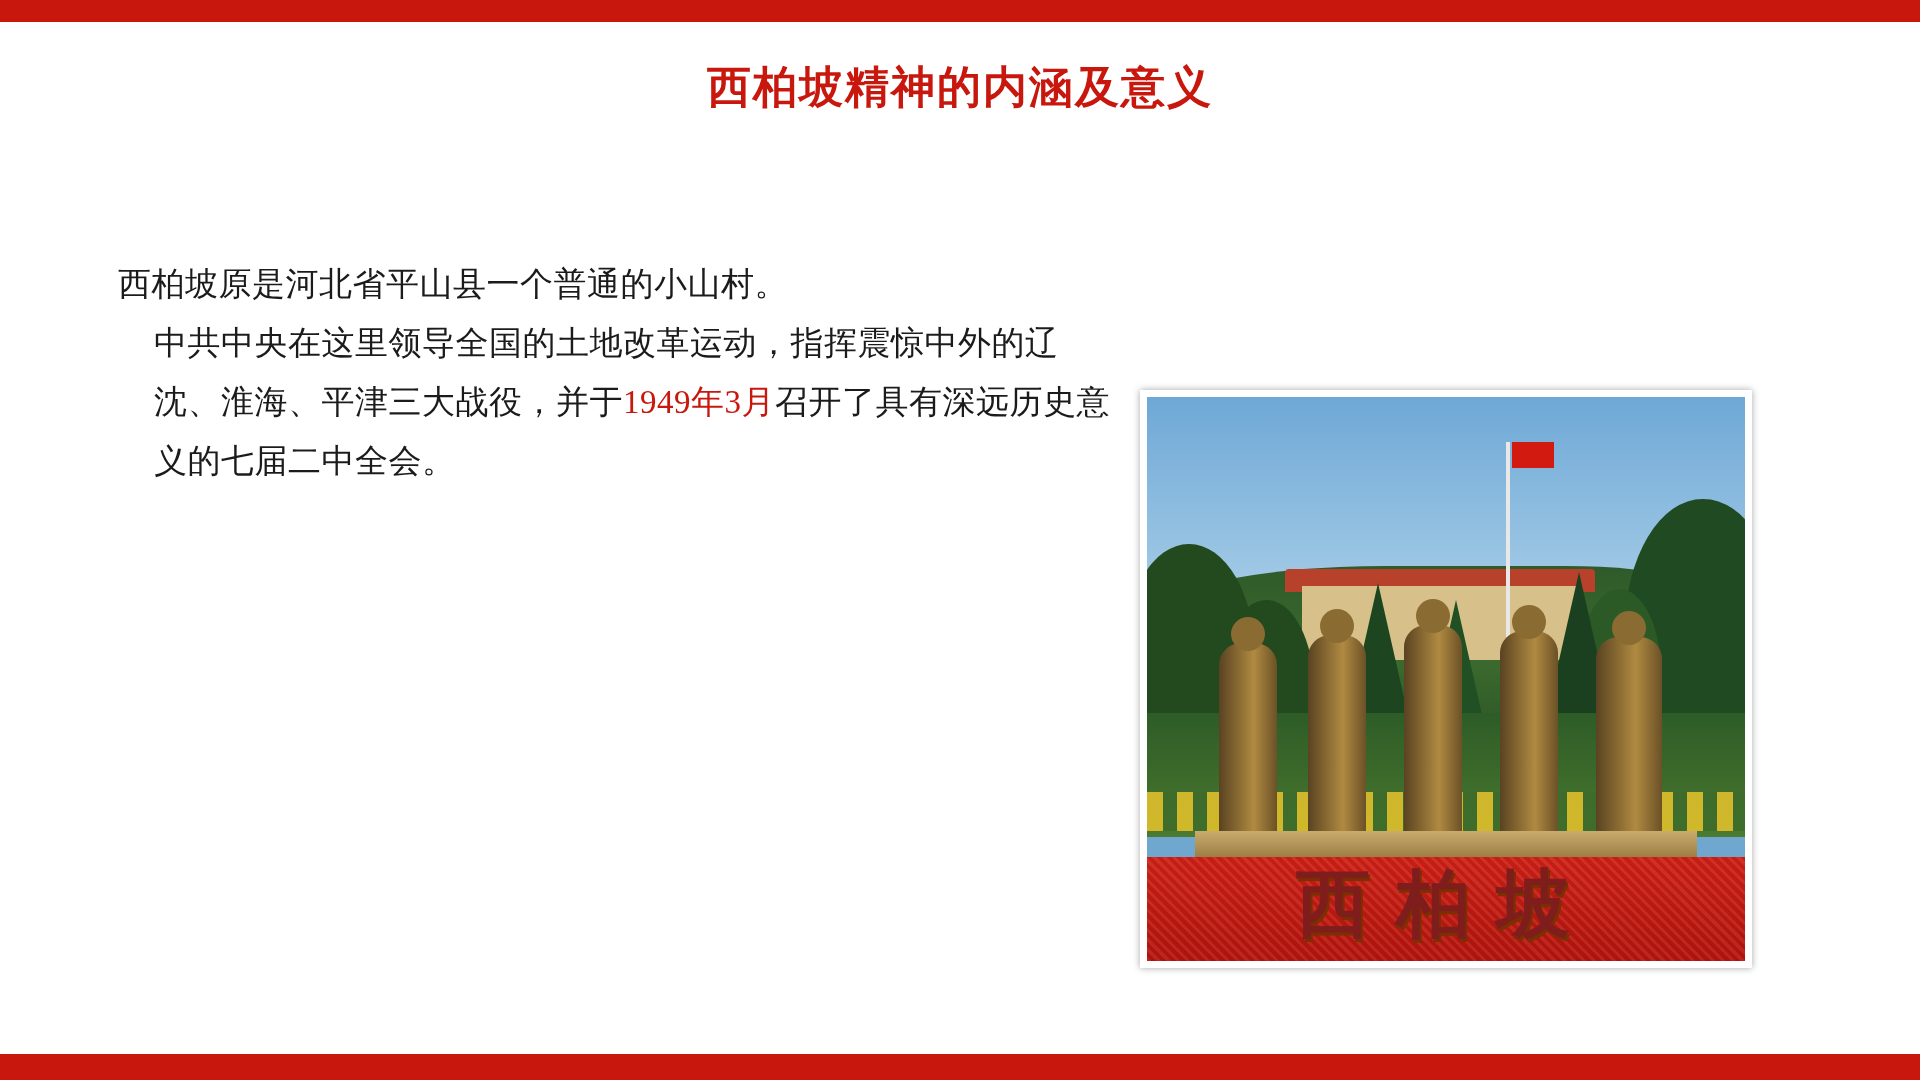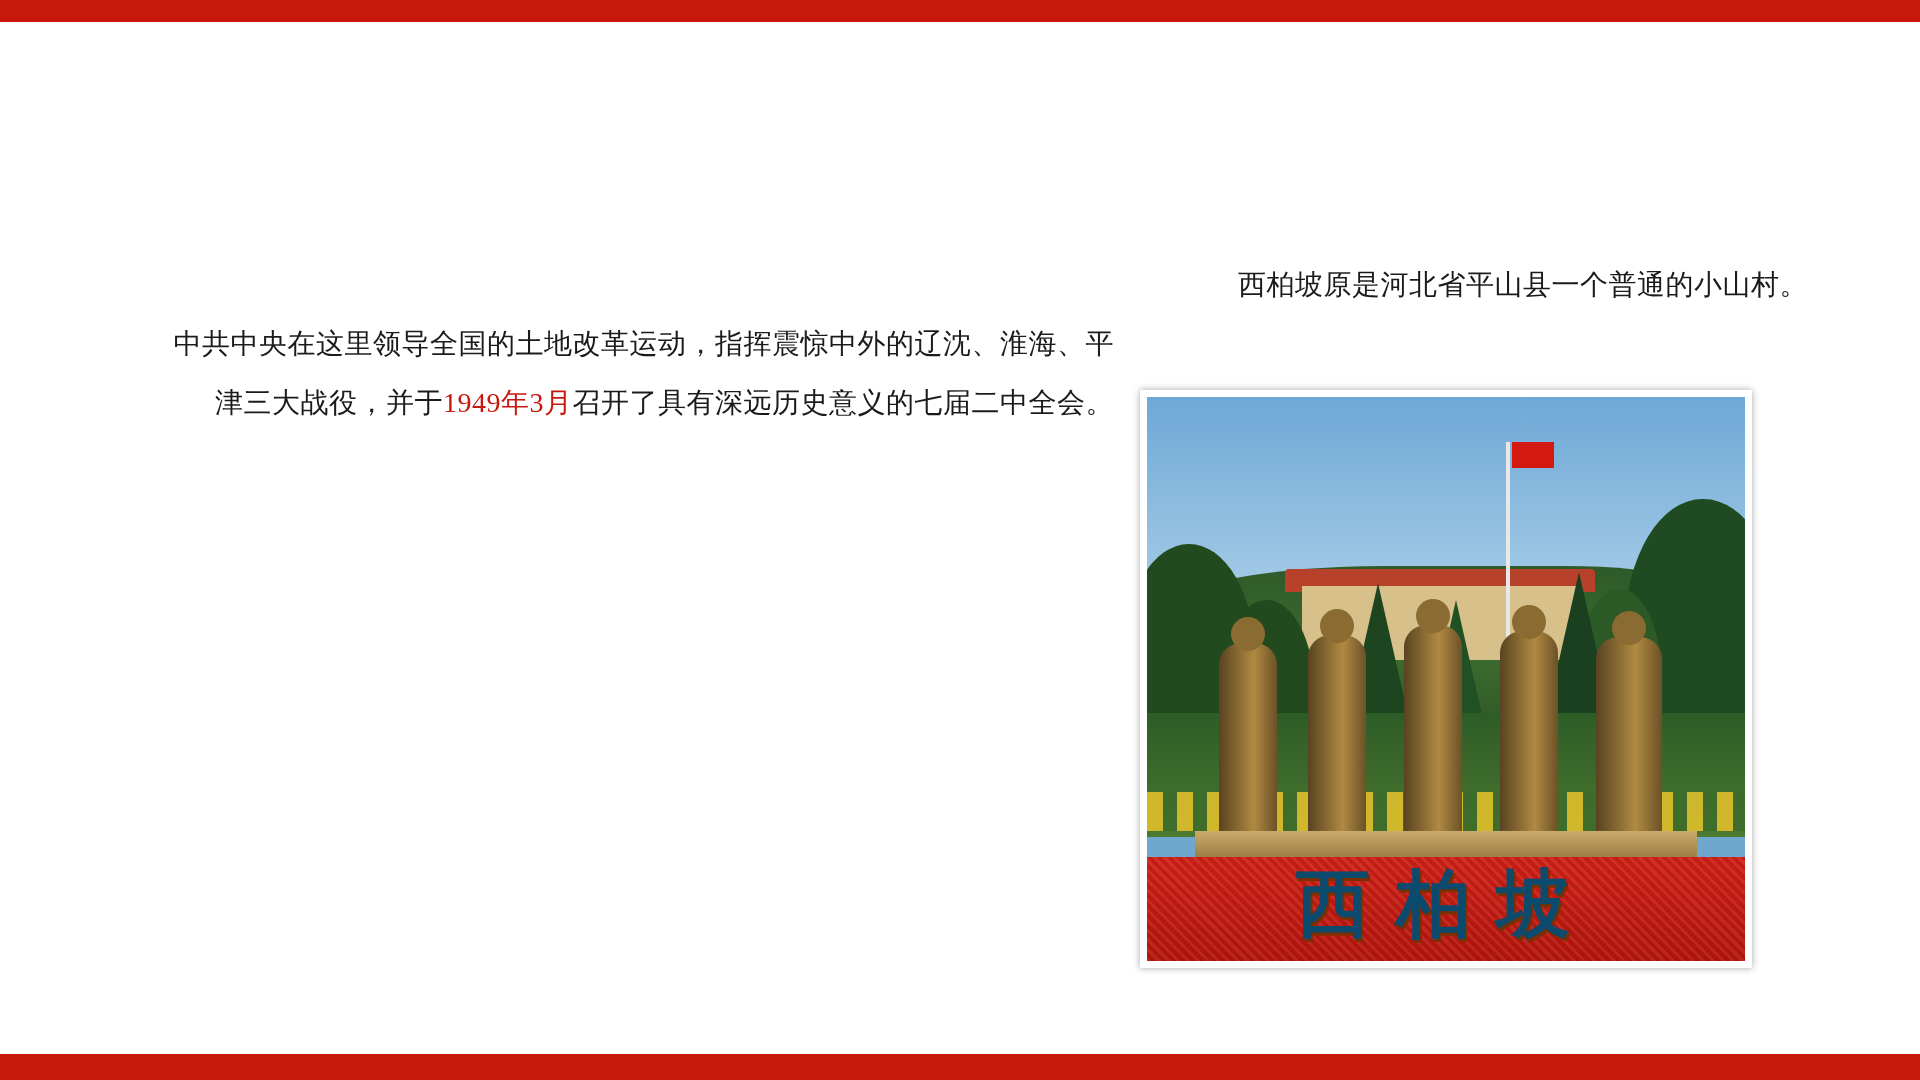--- a/index.html
+++ b/index.html
@@ -59,24 +59,23 @@
     white-space: nowrap;
   }
   .body-wrap {
     position: absolute;
     left: 118px;
     top: 255px;
     width: 1690px;
   }
   .para {
     color: #1b1b1b;
-    font-size: 28px;
+    font-size: 33px;
     line-height: 59px;
     letter-spacing: 0.5px;
-    text-align: right;
   }
   .p-line-full {
     white-space: nowrap;
   }
   .narrow-col {
     width: 960px;
     margin-left: 36px;
   }
   .red {
     color: #C8170D;
@@ -237,36 +236,37 @@
     left: 0; right: 0; top: 0; bottom: 0;
     background: repeating-linear-gradient(45deg,
       rgba(255,255,255,0.07) 0px, rgba(255,255,255,0.07) 3px,
       rgba(0,0,0,0.05) 3px, rgba(0,0,0,0.05) 7px);
   }
   .ph-caption {
     position: absolute;
     left: 0; right: 0;
     bottom: 6px;
     text-align: center;
-    color: #0c4a6e;
+    color: #7f1d1d;
     font-family: Liberation Serif, serif;
     font-weight: bold;
     font-size: 74px;
     letter-spacing: 26px;
     text-shadow: 2px 3px 0 #7a3000;
     white-space: nowrap;
   }
 </style>
 </head>
 <body>
 
 <div class="slide">
 
   <div class="bar-top"></div>
 
+  <div class="title">西柏坡精神的内涵及意义</div>
 
   <div class="body-wrap">
 
     <div class="para p-line-full">
       <span>西柏坡原是河北省平山县一个普通的小山村。</span>
     </div>
 
 
     <div class="para narrow-col">
       <span>中共中央在这里领导全国的土地改革运动，指挥震惊中外的辽沈、淮海、平津三大战役，并于</span><span class="red">1949年3月</span><span>召开了具有深远历史意义的七届二中全会。</span>

